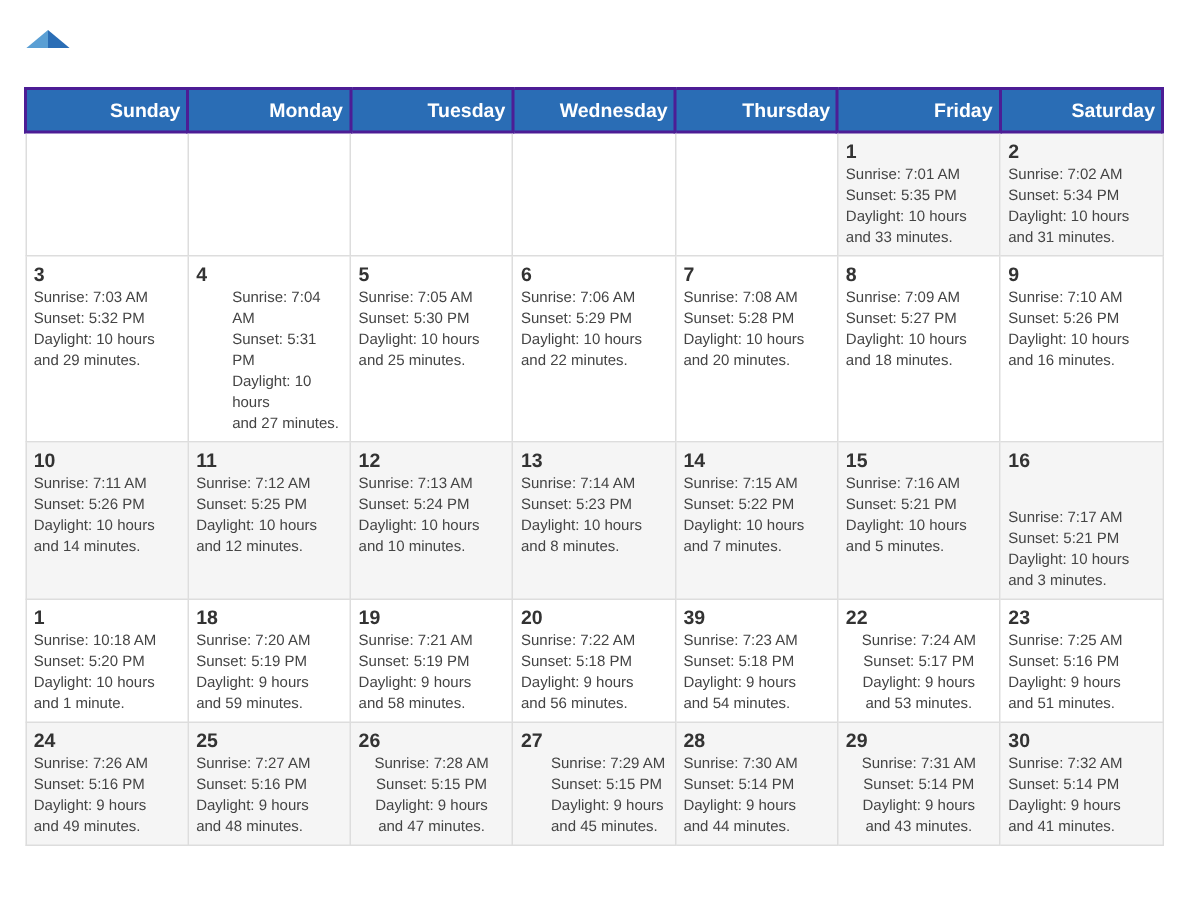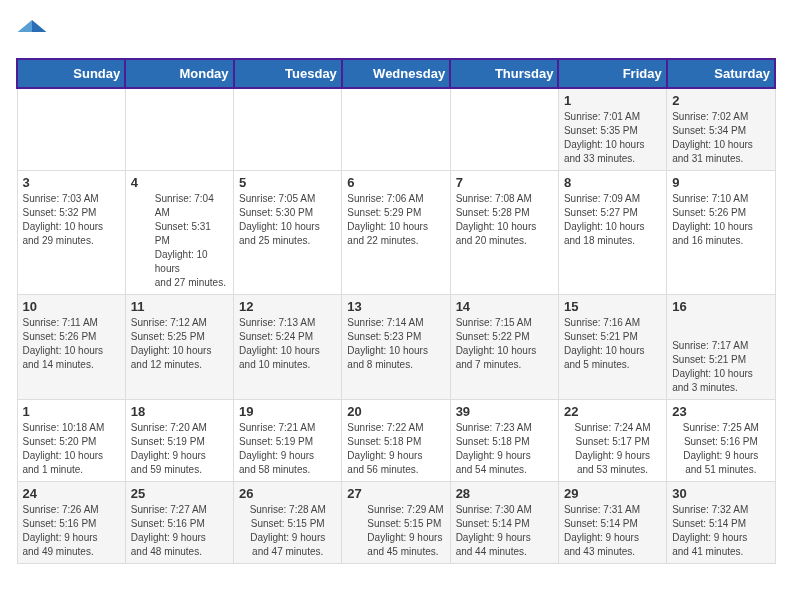--- a/index.html
+++ b/index.html
@@ -287,21 +287,21 @@
         </td>
         <td>
           <div class="day-number">22</div>
           <div class="day-info" style="white-space: pre-line; text-align: center;">Sunrise: 7:24 AM
 Sunset: 5:17 PM
 Daylight: 9 hours
 and 53 minutes.</div>
         </td>
         <td>
           <div class="day-number">23</div>
-          <div class="day-info" style="white-space: pre-line; text-align: center;">Sunrise: 7:25 AM
+          <div class="day-info" style="white-space: pre-line;">Sunrise: 7:25 AM
 Sunset: 5:16 PM
 Daylight: 9 hours
 and 51 minutes.</div>
         </td>
       </tr>
       <tr>
         <td>
           <div class="day-number">24</div>
           <div class="day-info" style="white-space: pre-line;">Sunrise: 7:26 AM
 Sunset: 5:16 PM
@@ -331,21 +331,21 @@
         </td>
         <td>
           <div class="day-number">28</div>
           <div class="day-info" style="white-space: pre-line;">Sunrise: 7:30 AM
 Sunset: 5:14 PM
 Daylight: 9 hours
 and 44 minutes.</div>
         </td>
         <td>
           <div class="day-number">29</div>
-          <div class="day-info" style="white-space: pre-line;">Sunrise: 7:31 AM
+          <div class="day-info" style="white-space: pre-line; text-align: center;">Sunrise: 7:31 AM
 Sunset: 5:14 PM
 Daylight: 9 hours
 and 43 minutes.</div>
         </td>
         <td>
           <div class="day-number">30</div>
           <div class="day-info" style="white-space: pre-line;">Sunrise: 7:32 AM
 Sunset: 5:14 PM
 Daylight: 9 hours
 and 41 minutes.</div>

